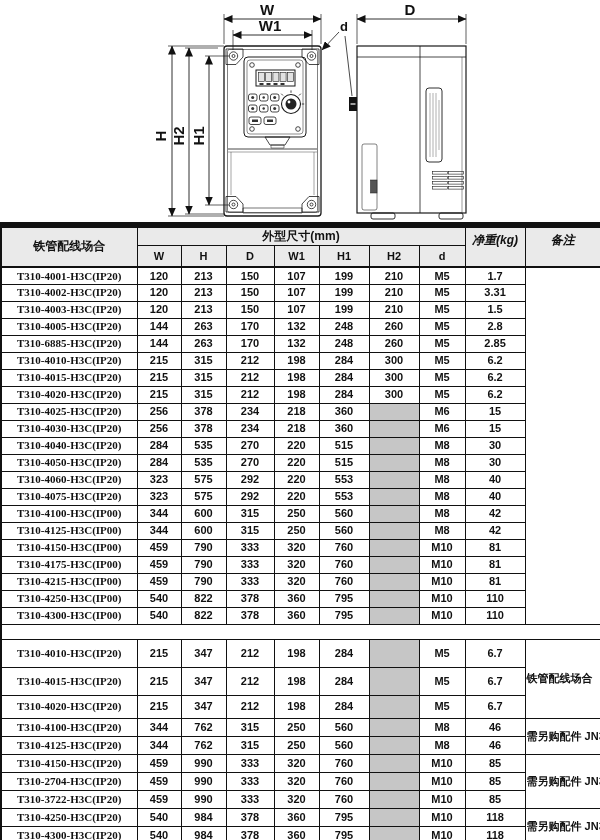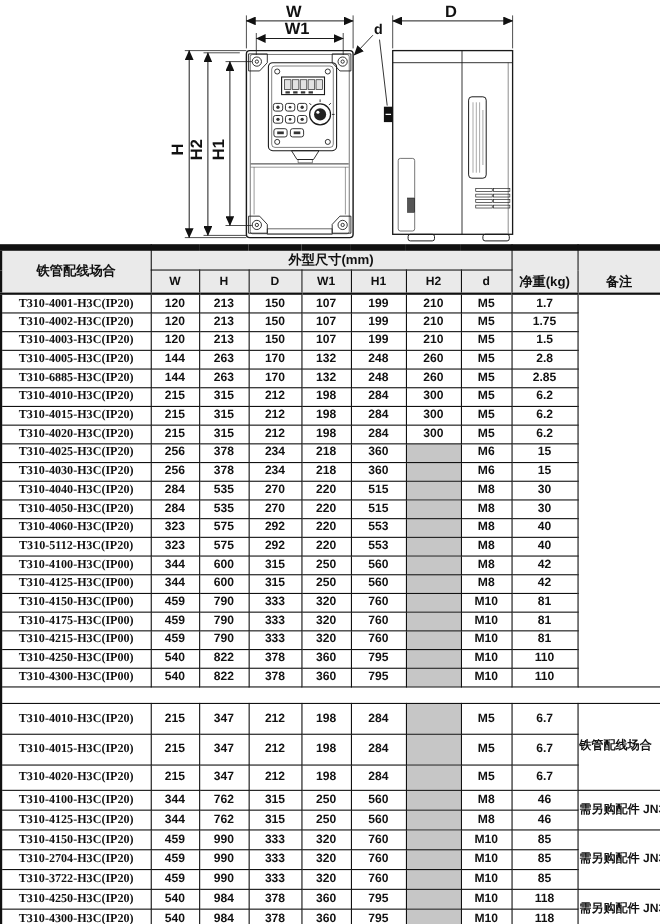--- a/index.html
+++ b/index.html
@@ -12,21 +12,21 @@
   .dimlbl-sm{font-size:13px;}
   
   #spec-table{position:absolute;left:0;top:222px;width:600px;border-collapse:collapse;
               table-layout:fixed;border:2px solid #111;border-top:6px solid #111;}
   #spec-table th,#spec-table td{border:1px solid #111;padding:0 1px;text-align:center;
               vertical-align:middle;font-weight:bold;font-size:11px;line-height:1.1;
               overflow:hidden;white-space:nowrap;}
   #spec-table thead th{background:#eaeaea;font-size:12px;}
   #spec-table thead tr.hrow2 th{border-bottom:2px solid #111;font-size:11px;}
   #spec-table thead th.span2{border-bottom:2px solid #111;}
-  #spec-table thead th.bottom-al{vertical-align:bottom;padding-bottom:3px;}
+  #spec-table thead th.bottom-al{vertical-align:bottom;padding-bottom:19px;font-style:italic;}
   tr.g1{height:17px;}
   tr.g2{height:18px;}
   tr.g2tall{height:28px;}
   tr.g2mid{height:23px;}
   tr.spacer-row{height:15px;}
   tr.spacer-row td{border-left:none;border-right:none;}
   td.gray{background:#c6c6c6;}
   td.model-cell{font-size:11px;font-family:Liberation Serif, serif;}
   td.remark-cell{white-space:pre-line;font-size:10px;line-height:1.3;vertical-align:middle;}
   thead tr.hrow1 th{height:17px;}
@@ -251,21 +251,21 @@
         </tr>
         <tr class="g1">
           <td class="model-cell">T310-4002-H3C(IP20)</td>
           <td>120</td>
           <td>213</td>
           <td>150</td>
           <td>107</td>
           <td>199</td>
           <td>210</td>
           <td>M5</td>
-          <td>1.75</td>
+          <td>3.31</td>
         </tr>
         <tr class="g1">
           <td class="model-cell">T310-4003-H3C(IP20)</td>
           <td>120</td>
           <td>213</td>
           <td>150</td>
           <td>107</td>
           <td>199</td>
           <td>210</td>
           <td>M5</td>
@@ -375,21 +375,21 @@
           <td>323</td>
           <td>575</td>
           <td>292</td>
           <td>220</td>
           <td>553</td>
           <td class="gray"></td>
           <td>M8</td>
           <td>40</td>
         </tr>
         <tr class="g1">
-          <td class="model-cell">T310-5112-H3C(IP20)</td>
+          <td class="model-cell">T310-4075-H3C(IP20)</td>
           <td>323</td>
           <td>575</td>
           <td>292</td>
           <td>220</td>
           <td>553</td>
           <td class="gray"></td>
           <td>M8</td>
           <td>40</td>
         </tr>
         <tr class="g1">

